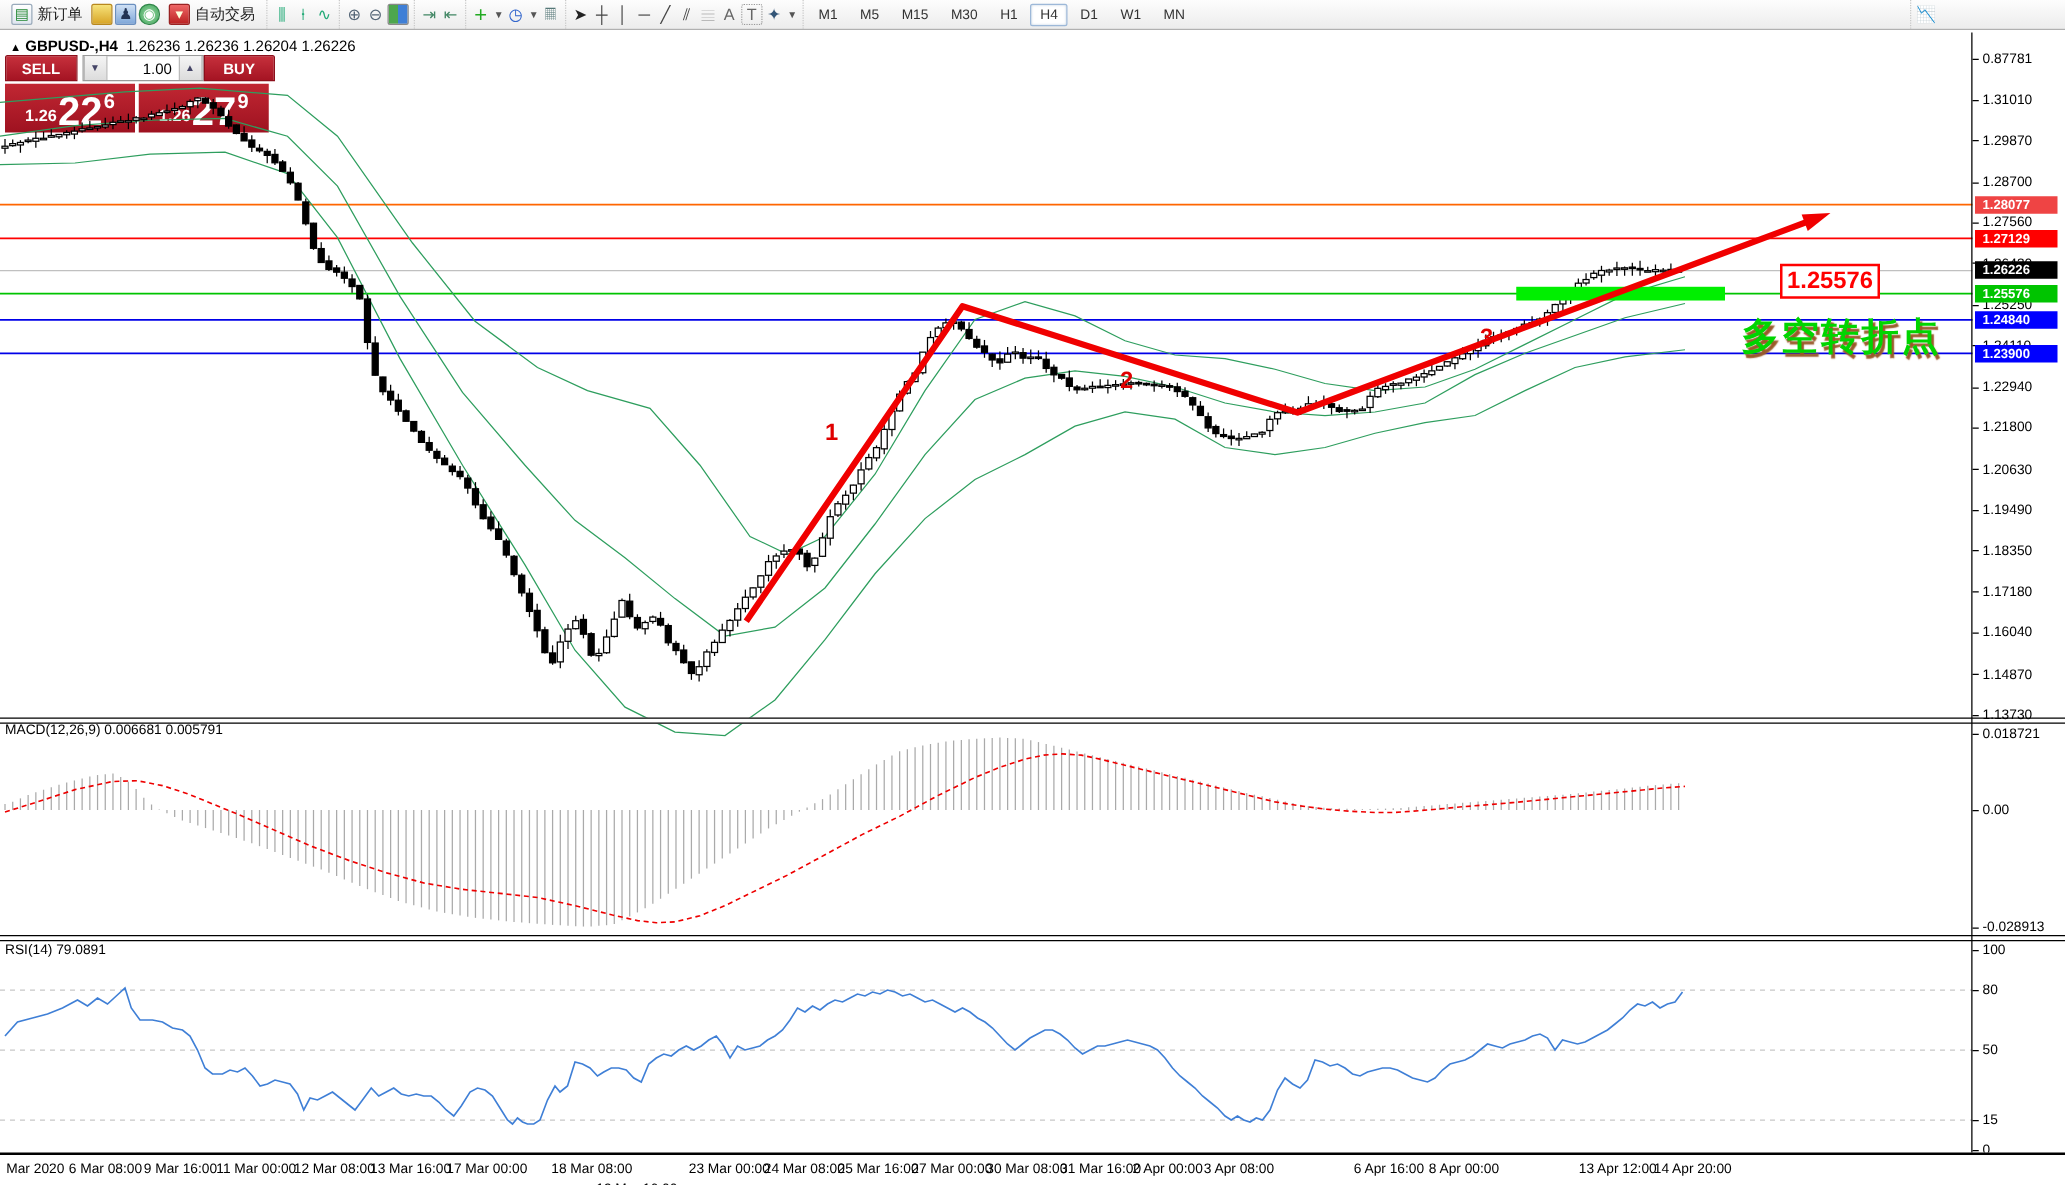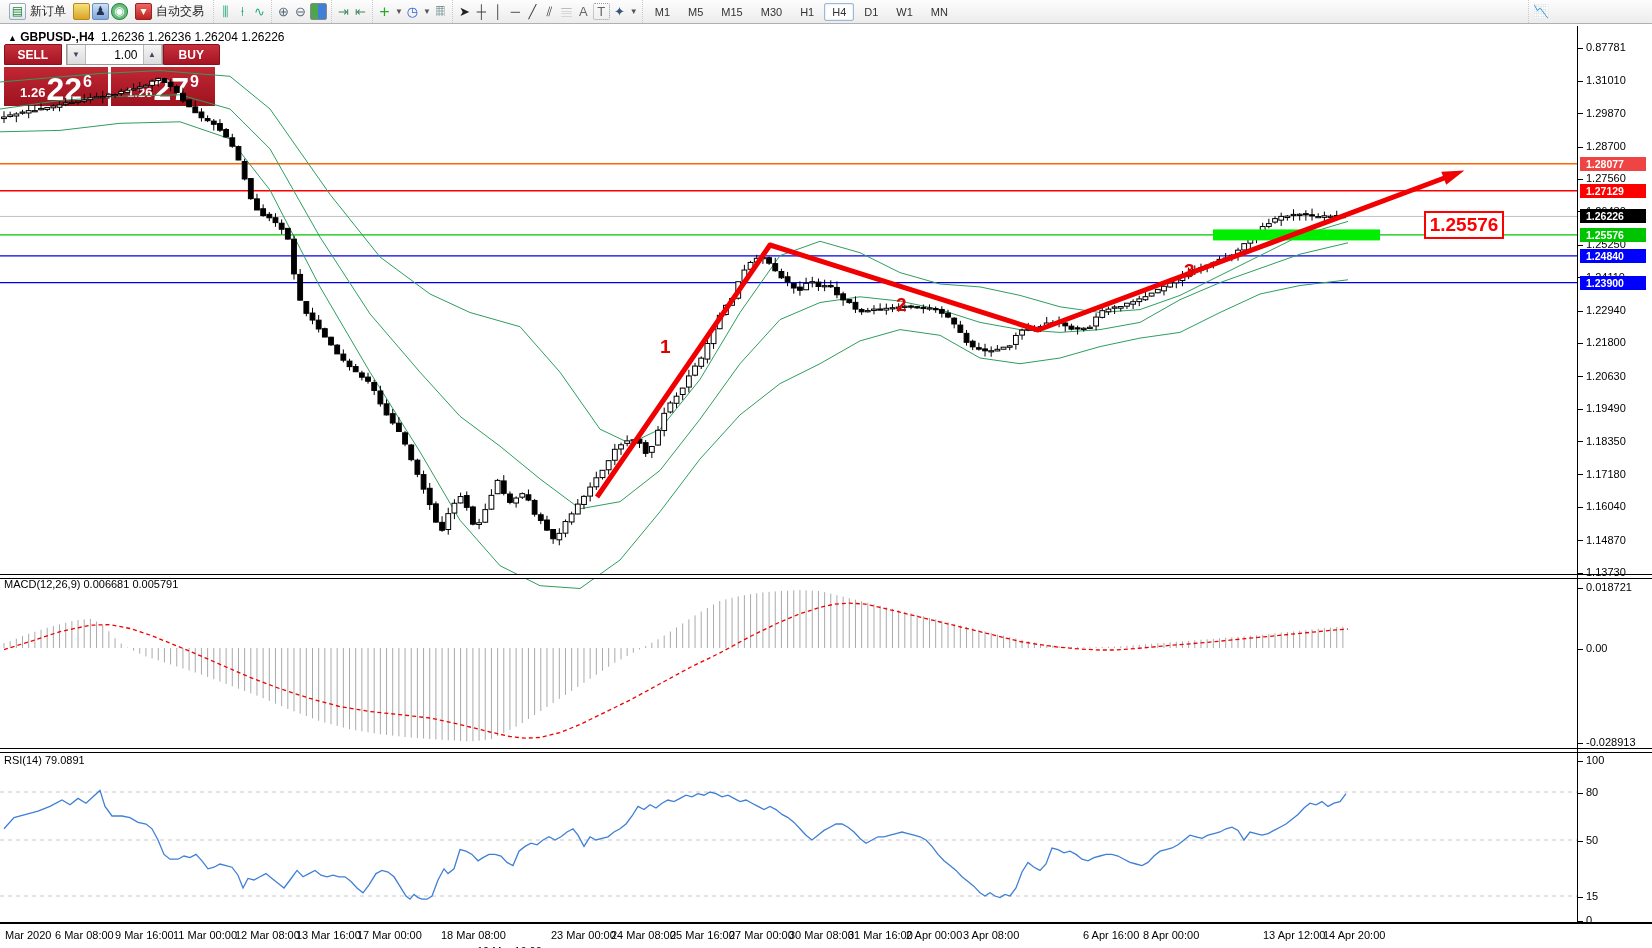--- a/index.html
+++ b/index.html
@@ -847,20 +847,21 @@
     </svg>
 
   <div class="plot-border"></div>
 
   <div class="ind-label" style="top:578px;">MACD(12,26,9) 0.006681 0.005791</div>
   <div class="ind-label" style="top:754px;">RSI(14) 79.0891</div>
 
   <div class="wave-num" style="left:660px;top:336px;">1</div>
   <div class="wave-num" style="left:896px;top:294px;">2</div>
   <div class="wave-num" style="left:1184px;top:260px;">3</div>
+  <div class="cn-note">多空转折点</div>
   <div class="price-box">1.25576</div>
 
   <div id="price-axis">
       <div class="axis-label" style="left:1578px;top:41px;">0.87781</div>
       <div class="axis-label" style="left:1578px;top:74.29254759127008px;">1.31010</div>
       <div class="axis-label" style="left:1578px;top:106.73144011609743px;">1.29870</div>
       <div class="axis-label" style="left:1578px;top:140.0239877073675px;">1.28700</div>
       <div class="axis-label" style="left:1578px;top:172.46288023219424px;">1.27560</div>
       <div class="axis-label" style="left:1578px;top:204.61722106820733px;">1.26430</div>
       <div class="axis-label" style="left:1578px;top:238.19432034829165px;">1.25250</div>

